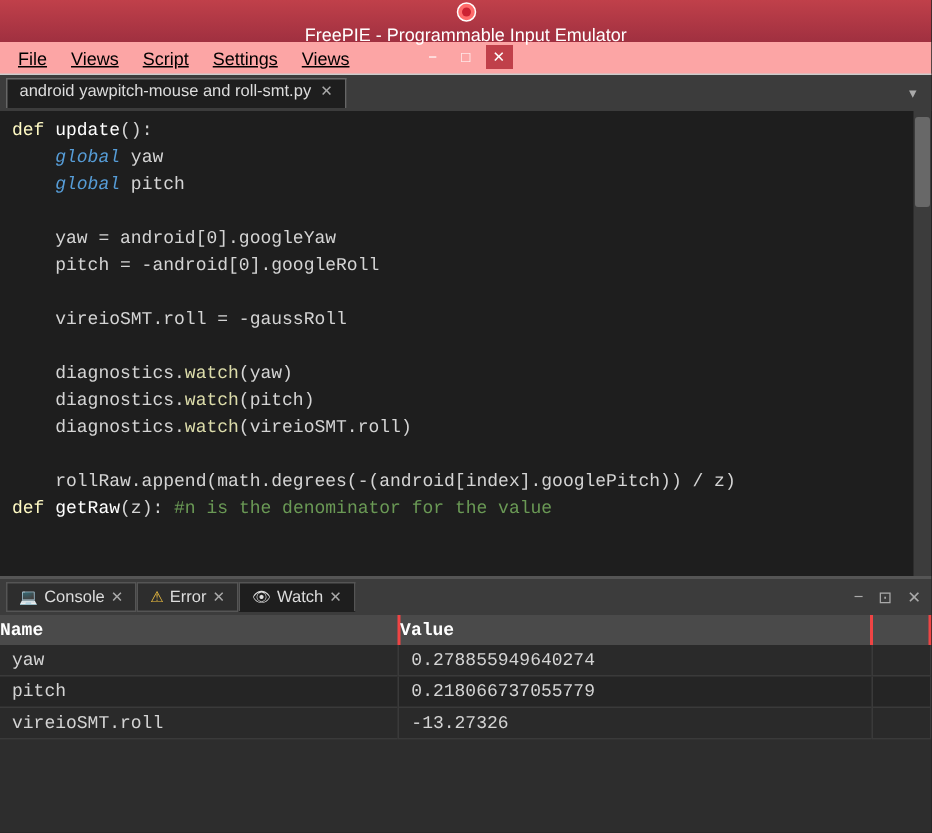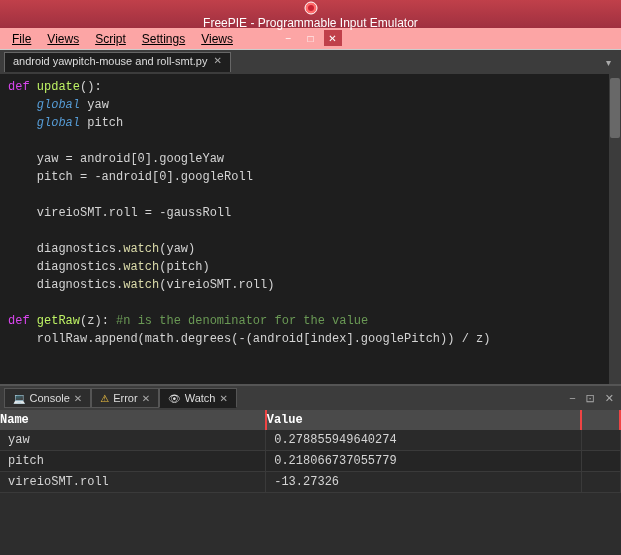--- a/index.html
+++ b/index.html
@@ -121,22 +121,22 @@
       flex: 1;
       padding: 4px 8px;
       line-height: 18px;
       overflow: hidden;
     }
     .code-line {
       display: block;
       white-space: pre;
     }
     
-    .kw { color: #d946ef; }
-    .fn-name { color: #bef264; }
+    .kw { color: #fef9c3; }
+    .fn-name { color: #ffffff; }
     .comment { color: #6a9955; }
     .method { color: #dcdcaa; }
     .plain { color: #d4d4d4; }
     .global-kw { color: #569cd6; font-style: italic; }
 
     #scrollbar-v {
       width: 12px;
       background: #3c3c3c;
       position: relative;
     }
@@ -268,22 +268,22 @@
     <span class="code-line"><span class="plain"> </span></span>
     <span class="code-line"><span class="plain">    yaw = android[0].googleYaw</span></span>
     <span class="code-line"><span class="plain">    pitch = -android[0].googleRoll</span></span>
     <span class="code-line"><span class="plain"> </span></span>
     <span class="code-line"><span class="plain">    vireioSMT.roll = -gaussRoll</span></span>
     <span class="code-line"><span class="plain"> </span></span>
     <span class="code-line"><span class="plain">    diagnostics.</span><span class="method">watch</span><span class="plain">(yaw)</span></span>
     <span class="code-line"><span class="plain">    diagnostics.</span><span class="method">watch</span><span class="plain">(pitch)</span></span>
     <span class="code-line"><span class="plain">    diagnostics.</span><span class="method">watch</span><span class="plain">(vireioSMT.roll)</span></span>
     <span class="code-line"><span class="plain"> </span></span>
+    <span class="code-line"><span class="plain">    rollRaw.append(math.degrees(-(android[index].googlePitch)) / z)</span></span>
     <span class="code-line"><span class="kw">def</span> <span class="fn-name">getRaw</span><span class="plain">(z): </span><span class="comment">#n is the denominator for the value</span></span>
-    <span class="code-line"><span class="plain">    rollRaw.append(math.degrees(-(android[index].googlePitch)) / z)</span></span>
   </div>
   <div id="scrollbar-v">
     <div id="scrollbar-thumb"></div>
   </div>
 </div>
 
 <div id="bottom-panel">
   <div id="panel-tab-bar">
     <div class="panel-tab">
       <span class="panel-tab-icon">💻</span>

